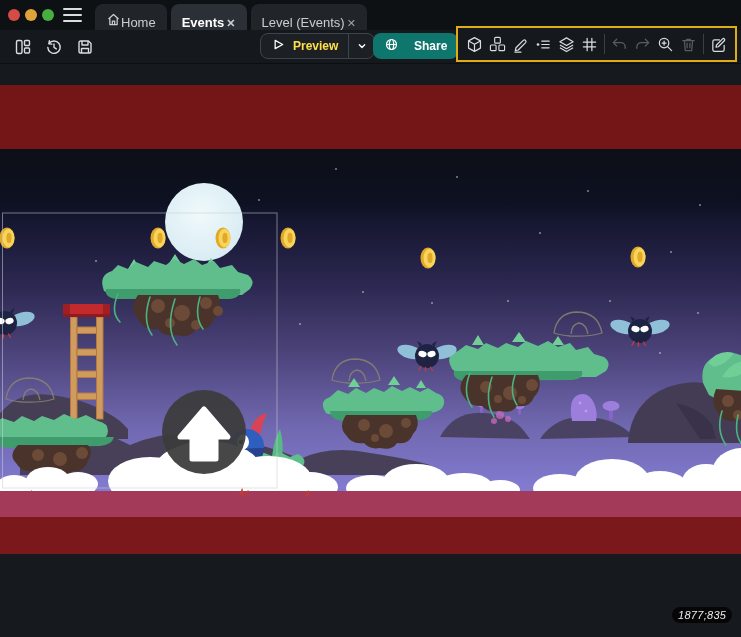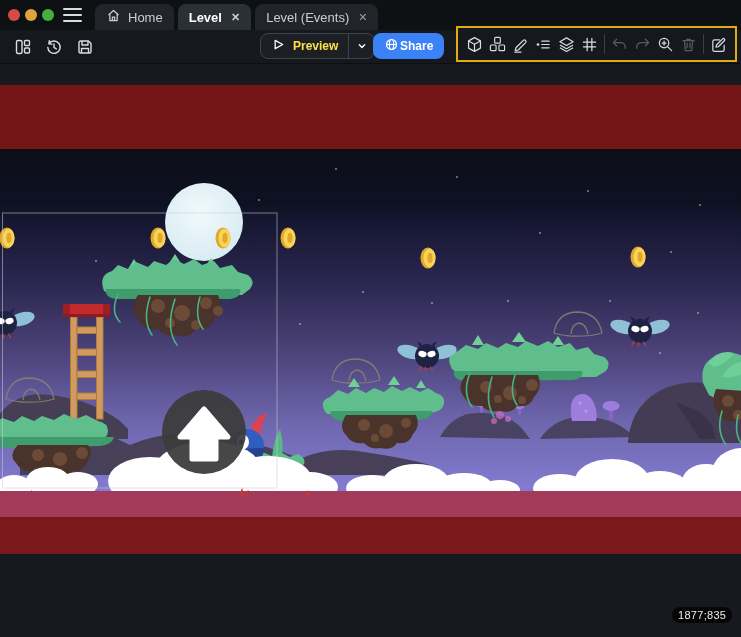--- a/index.html
+++ b/index.html
@@ -8,48 +8,48 @@
   
   .titlebar{position:absolute;top:0;left:0;width:741px;height:30px;background:#0E1114;display:flex;align-items:flex-end;}
   .lights{position:absolute;left:8px;top:9px;display:flex;gap:5px;}
   .light{width:12px;height:12px;border-radius:50%;}
   .light.red{background:#D44C47;}
   .light.yellow{background:#DFA33C;}
   .light.green{background:#47AE3F;}
   .hamburger{position:absolute;left:63px;top:8px;width:19px;height:14px;display:flex;flex-direction:column;justify-content:space-between;cursor:pointer;}
   .hamburger span{height:2px;background:#D9DDE1;border-radius:1px;}
   .tabs{position:absolute;left:95px;bottom:0;display:flex;gap:4px;height:26px;}
-  .tab{display:flex;align-items:center;gap:7px;padding:0 11px;background:#21252A;color:#C9CED4;
+  .tab{display:flex;align-items:flex-end;padding:0 11px;background:#21252A;color:#C9CED4;
        font-size:13px;border-radius:8px 8px 0 0;cursor:pointer;white-space:nowrap;}
   .tab.active{background:#2B3036;color:#FFFFFF;font-weight:bold;}
   .tab .close{font-size:11px;color:#9AA0A6;padding-left:2px;}
   .tab.active .close{color:#C8CDD2;}
   
   .toolbar{position:absolute;top:30px;left:0;width:741px;height:33px;background:#15181C;}
   .tb-left{position:absolute;left:12px;top:0;height:33px;display:flex;align-items:center;gap:9px;}
   .icon-btn{width:22px;height:22px;display:flex;align-items:center;justify-content:center;cursor:pointer;}
   .preview-btn{position:absolute;left:260px;top:3px;height:26px;box-sizing:border-box;border:1px solid #3E444B;
        border-radius:8px;display:flex;align-items:stretch;background:#1C2025;color:#fde047;cursor:pointer;}
   .preview-main{display:flex;align-items:center;gap:7px;padding:0 10px;font-size:12px;font-weight:bold;}
   .preview-sep{width:1px;background:#3E444B;}
   .preview-caret{width:25px;display:flex;align-items:center;justify-content:center;}
-  .share-btn{position:absolute;left:373px;top:3px;height:26px;padding:0 11px;border-radius:8px;background:#3b82f6;
-       color:#fff;display:flex;align-items:center;gap:1px;font-size:12px;font-weight:bold;cursor:pointer;}
+  .share-btn{position:absolute;left:373px;top:3px;height:26px;padding:0 11px;border-radius:8px;background:#0f766e;
+       color:#fff;display:flex;align-items:center;gap:15px;font-size:12px;font-weight:bold;cursor:pointer;}
   .scene-tools{position:absolute;left:456px;top:26px;width:281px;height:36px;box-sizing:border-box;
        border:2px solid #E0AC15;background:#15181C;display:flex;align-items:center;padding:0 5px;z-index:5;}
   .tool{width:23px;height:26px;display:flex;align-items:center;justify-content:center;cursor:pointer;}
   .tool.disabled{cursor:default;}
   .tool svg{display:block;}
   .tool-sep{width:1px;height:20px;background:#3A4046;margin:0 3px;}
   
   .canvas{position:absolute;top:63px;left:0;width:741px;height:574px;background:#16191D;border-top:1px solid #0C0E10;}
   .red-top{position:absolute;top:21px;left:0;width:741px;height:64px;background:#741518;}
   .scene-svg{position:absolute;top:85px;left:0;}
   .coord-badge{position:absolute;left:672px;top:543px;background:#060606;border-radius:8px;color:#EDEDED;
-       font-size:11px;padding:2px 6px;letter-spacing:.3px;}
+       font-size:11px;padding:2px 6px;letter-spacing:.3px;font-style:italic;}
 </style>
 </head>
 <body>
 
 <div class="app">
 
   <div class="titlebar">
     <div class="lights">
       <div class="light red"></div>
       <div class="light yellow"></div>
@@ -63,21 +63,21 @@
     <div class="tabs">
       <div class="tab">
         <span>
           <svg width="15" height="15" viewBox="0 0 18 18" fill="none" stroke="#C9CED4" stroke-width="1.5" stroke-linejoin="round">
               <path d="M3 8.4 9 3l6 5.4M4.6 7.2V15h8.8V7.2M7.6 15v-4h2.8v4"></path>
             </svg>
         </span>
         <span>Home</span>
       </div>
       <div class="tab active">
-        <span>Level</span>
+        <span>Events</span>
         <span class="close">✕</span>
       </div>
       <div class="tab">
         <span>Level (Events)</span>
         <span class="close">✕</span>
       </div>
     </div>
   </div>
 
   <div class="toolbar">

